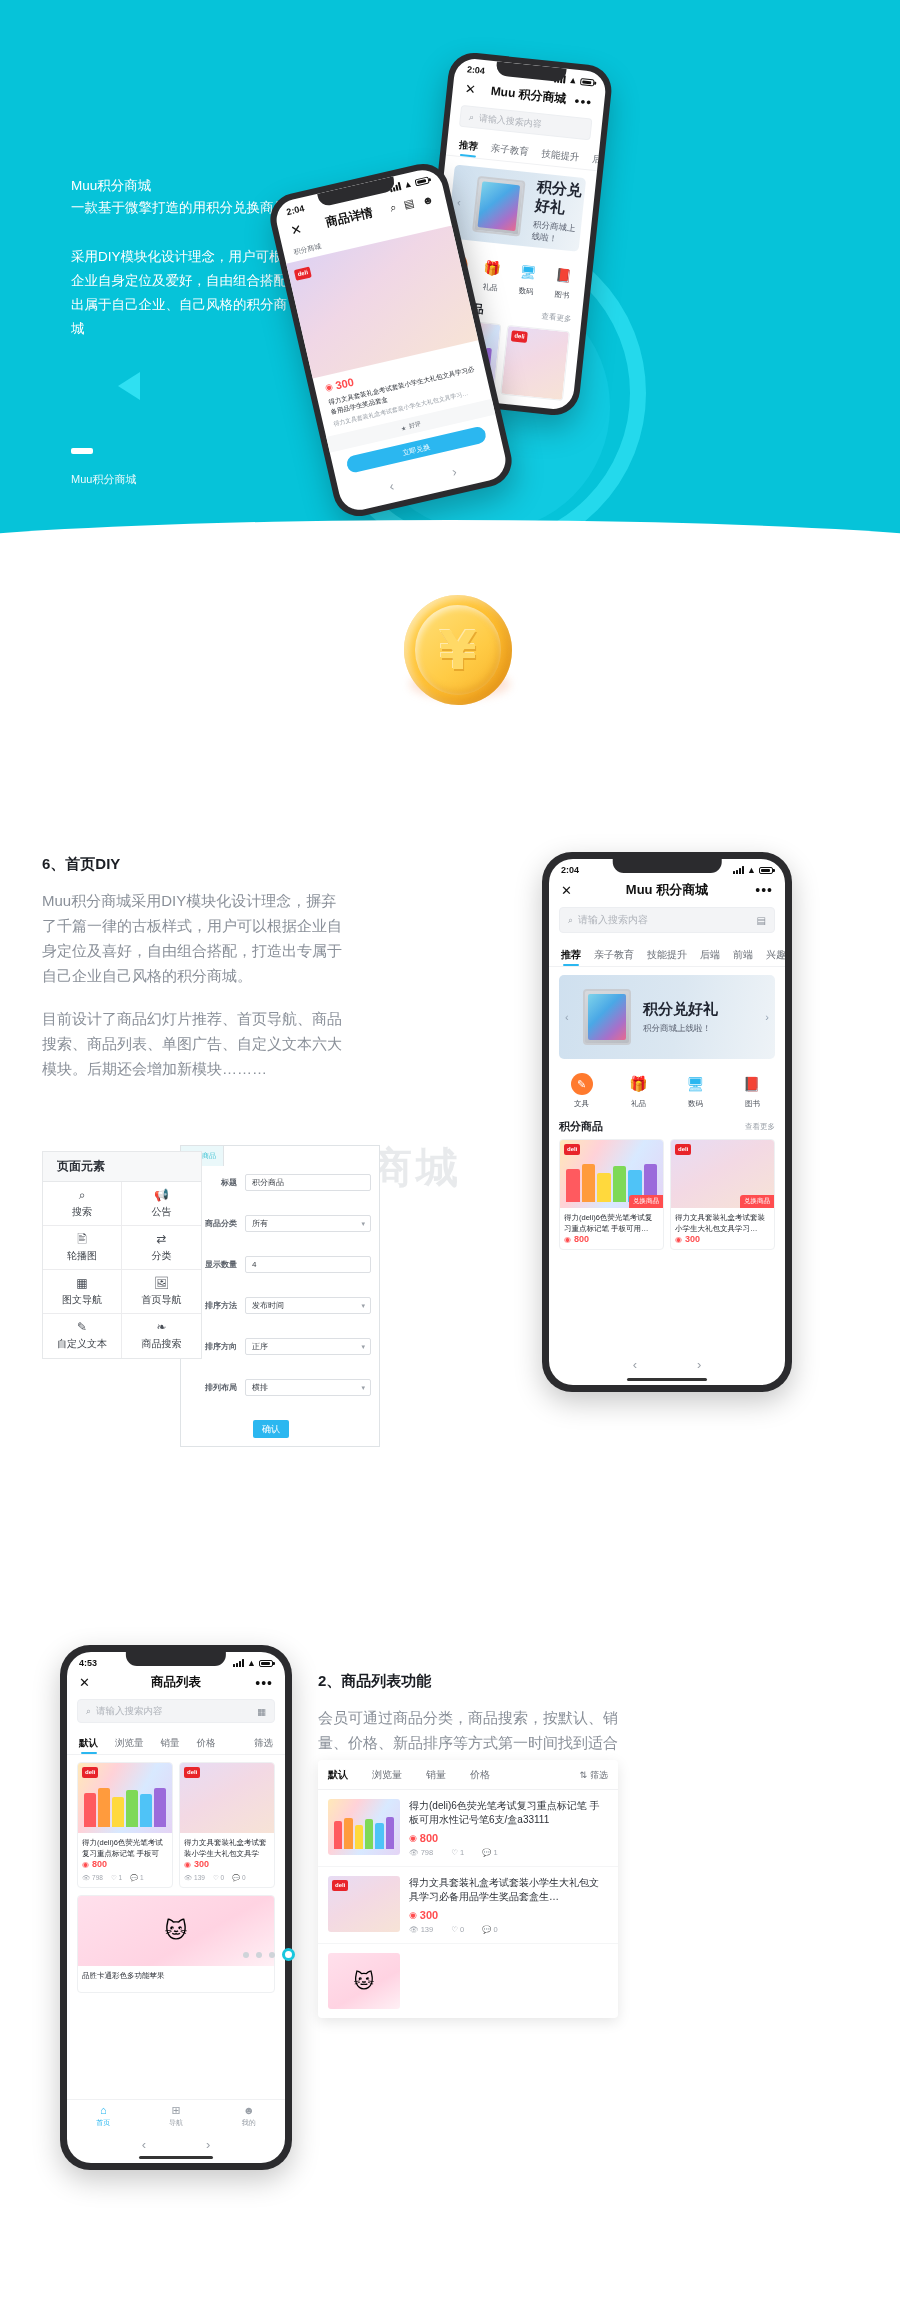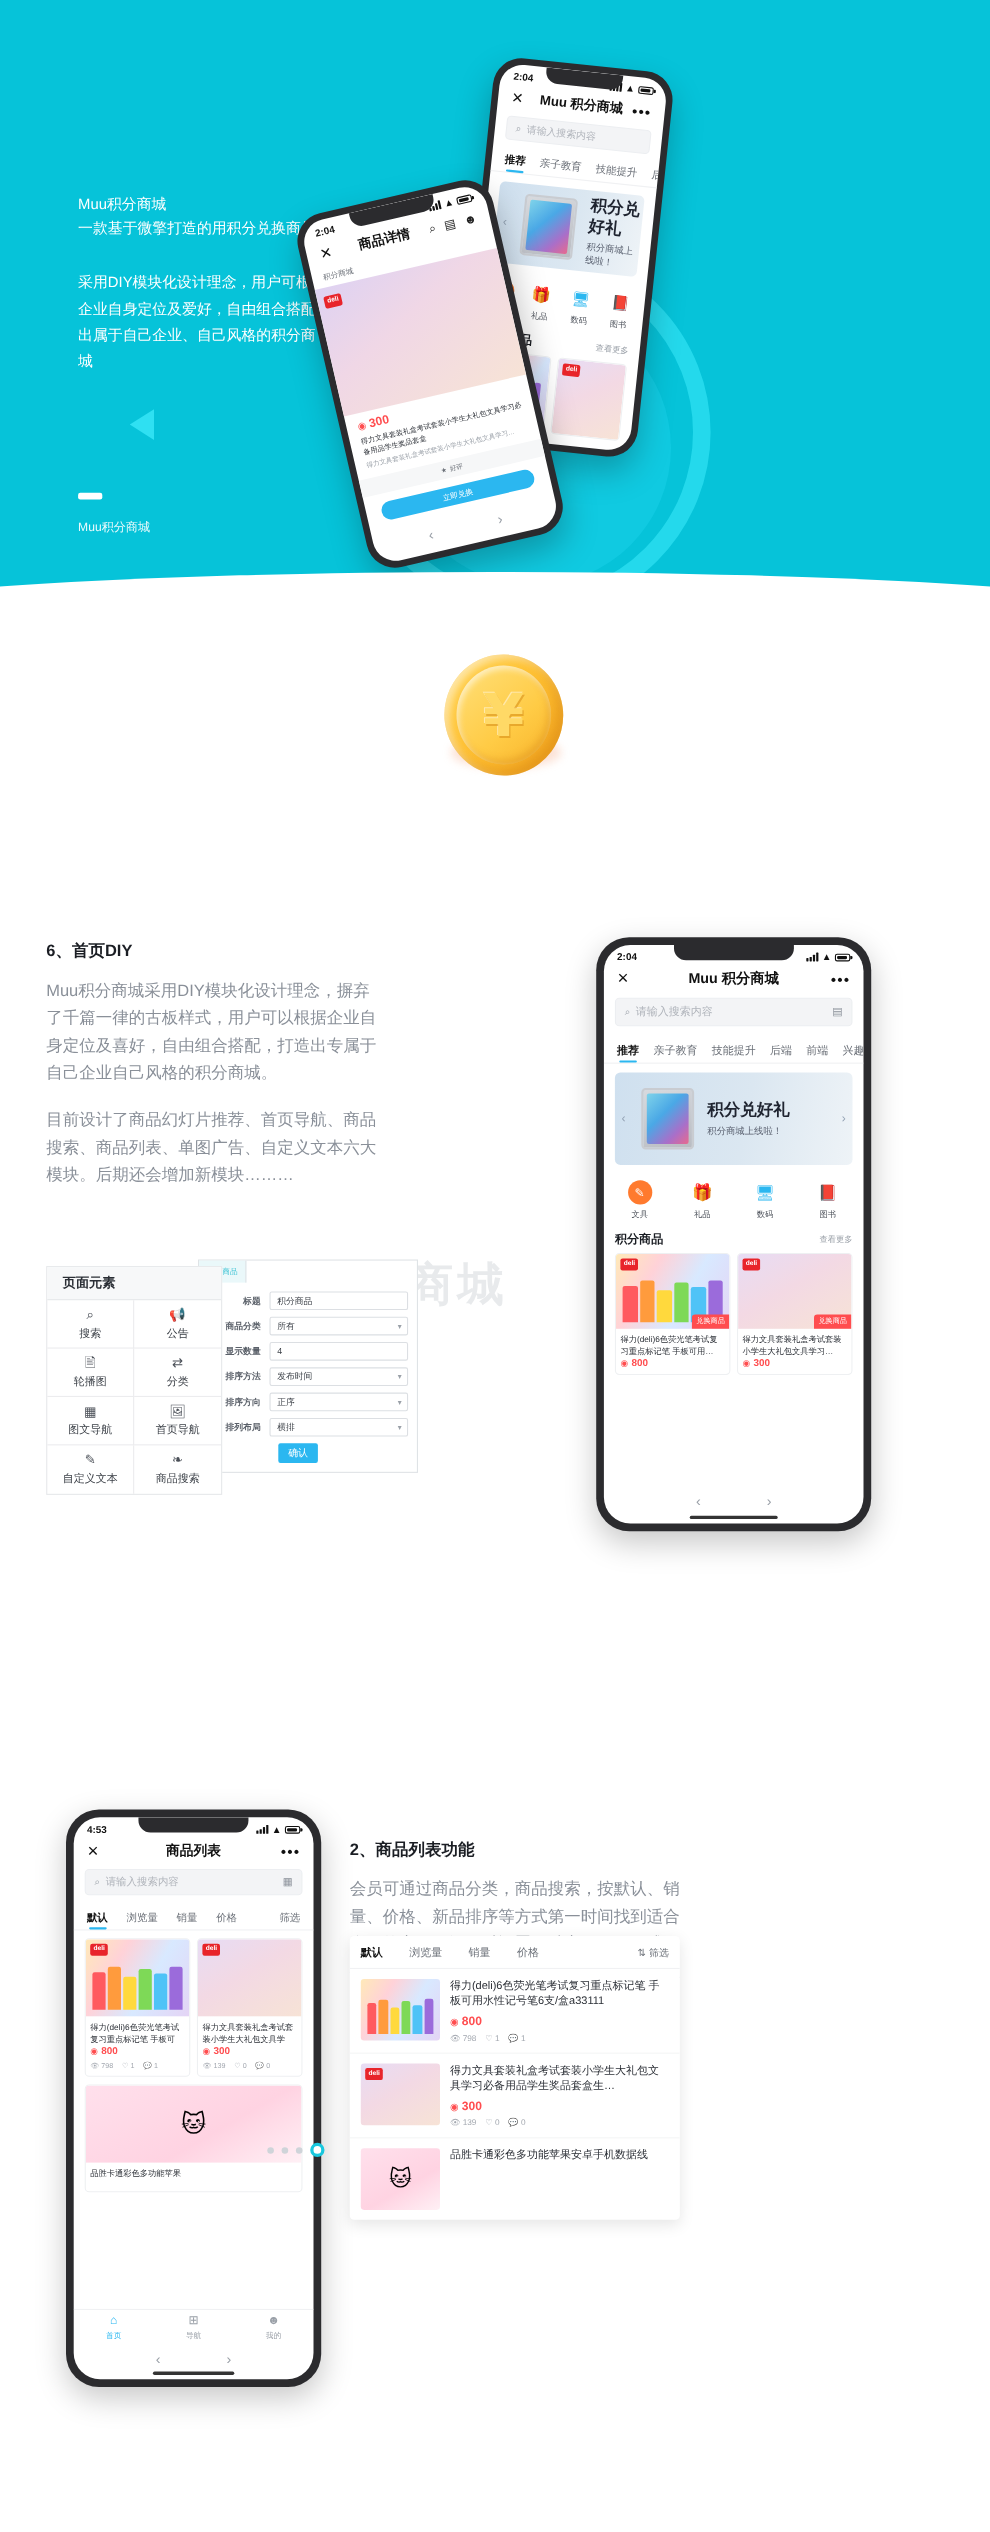--- a/index.html
+++ b/index.html
@@ -216,21 +216,21 @@
   .pe-cell .pe-lb { font-size: 10px; color:#3a3f46; }
 
   
   .form-panel {
     position:absolute; left:180px; top:1145px; width:200px; background:#fff;
     border:1px solid #dfe3e6; z-index: 3;
   }
   .fp-tab { display:flex; }
   .fp-tab .ft { font-size:7px; color:#3fc3d4; background:#eaf8fa; padding:5px 7px; border-right:1px solid #dfe3e6; }
   .fp-body { padding: 8px 8px 6px; }
-  .frow { display:flex; align-items:center; margin-bottom: 6px; }
+  .frow { display:flex; align-items:center; margin-bottom: 24px; }
   .flbl { width: 56px; text-align:right; padding-right: 8px; font-size: 8px; color:#5a6069; font-weight:700; }
   .fctl { flex:1; height: 17px; border:1px solid #dcdfe3; border-radius:2px; background:#fff;
           font-size: 8px; color:#3a3f46; display:flex; align-items:center; padding: 0 6px; position:relative; }
   .fctl .car { position:absolute; right:5px; color:#9aa0a8; font-size:7px; }
   .fbtn { margin: 6px 0 2px 64px; width: 36px; height: 18px; background:#2bb7f0; color:#fff;
           font-size: 9px; display:flex; align-items:center; justify-content:center; border-radius:2px; }
 
   .watermark {
     position:absolute; left:186px; top:1140px; font-size: 42px; font-weight:700;
     color: rgba(120,130,140,.17); letter-spacing: 4px; z-index: 2; pointer-events:none;
@@ -244,21 +244,21 @@
   }
   .lp-tabs { display:flex; align-items:center; padding: 8px 10px 7px; border-bottom:1px solid #f0f1f3; gap: 24px; }
   .lp-tabs .lt { font-size: 10px; color:#6b7078; }
   .lp-tabs .lt.on { color:#111; font-weight:700; }
   .lp-filter { margin-left:auto; font-size:9px; color:#6b7078; display:flex; align-items:center; gap:3px; }
   .lp-row { display:flex; gap:9px; padding: 9px 10px; border-bottom:1px solid #f4f5f6; }
   .lp-img { width: 72px; height: 56px; border-radius:3px; flex:none; position:relative; overflow:hidden; }
   .lp-info { flex:1; min-width:0; }
   .lp-name { font-size: 10px; color:#2b2f36; line-height: 14px; }
   .lp-price { color:#ff4d4f; font-size: 11px; font-weight:700; margin-top:5px; display:flex; align-items:center; gap:3px;}
-  .lp-meta { display:flex; gap:8px; font-size:7.5px; color:#a2a7af; margin-top:4px; }
+  .lp-meta { display:flex; gap:18px; font-size:7.5px; color:#a2a7af; margin-top:4px; }
 
   .dots { position:absolute; left: 243px; top: 1948px; display:flex; align-items:center; gap:7px; z-index:5;}
   .dots .d { width:6px; height:6px; border-radius:50%; background:#cfd4d9; }
   .dots .d.big { width:13px; height:13px; border:3px solid #18c7de; background:#fff; }
   .sticks { position:absolute; left:0; right:0; bottom:6px; height:60%; display:flex; gap:2px; align-items:flex-end; padding: 0 6px;}
   .sticks i { flex:1; border-radius:2px 2px 0 0; }
 </style>
 </head>
 <body>
 
@@ -795,23 +795,20 @@
           <span><span>♡</span> <span>0</span></span>
           <span><span>💬</span> <span>0</span></span>
         </div>
       </div>
     </div>
 
     <div class="lp-row" style="border-bottom:none">
       <div class="lp-img" style="background:linear-gradient(150deg,#ffe0ec,#ffd3e2 60%,#fff0f5);">
         <div style="position:absolute;left:50%;top:50%;transform:translate(-50%,-50%);font-size:20px;">🐱</div>
       </div>
-      <div class="lp-info">
-        <div class="lp-name">品胜卡通彩色多功能苹果安卓手机数据线</div>
-      </div>
     </div>
   </div>
 
   <div class="dots">
     <span class="d"></span>
     <span class="d"></span>
     <span class="d"></span>
     <span class="d big"></span>
   </div>
 

